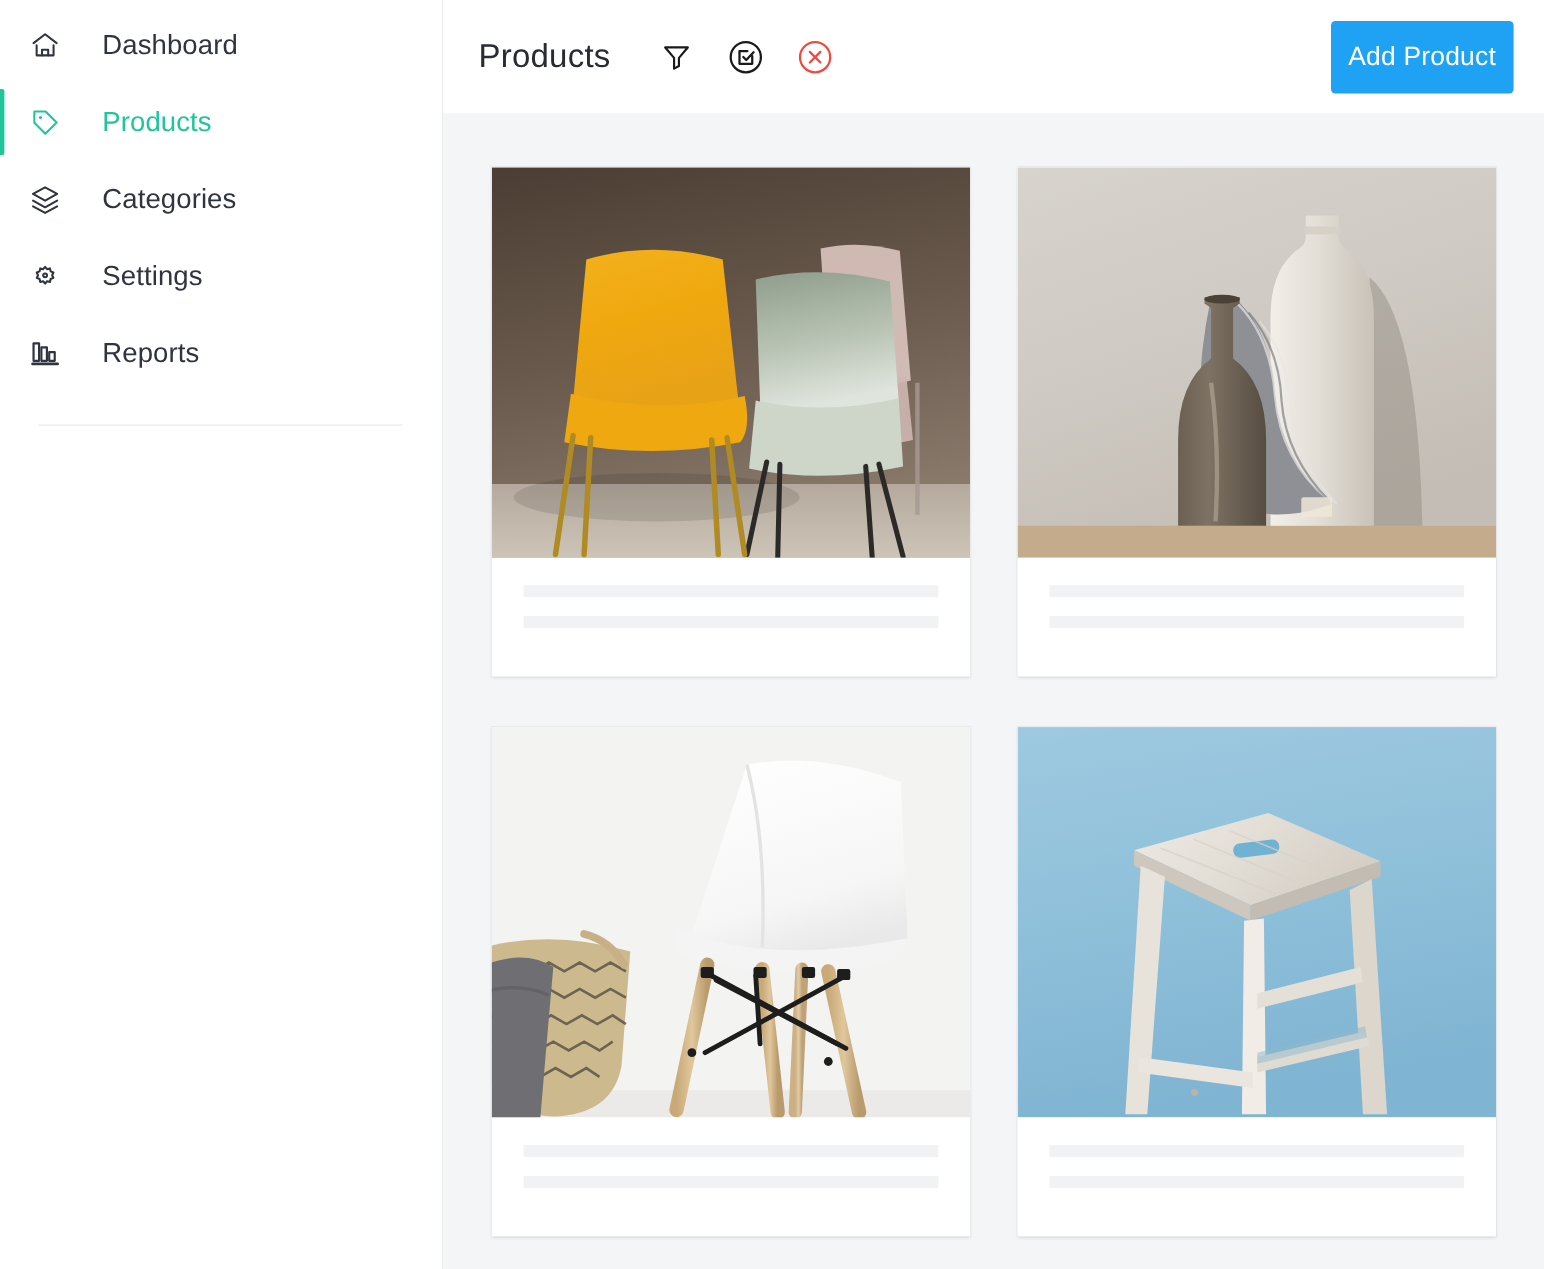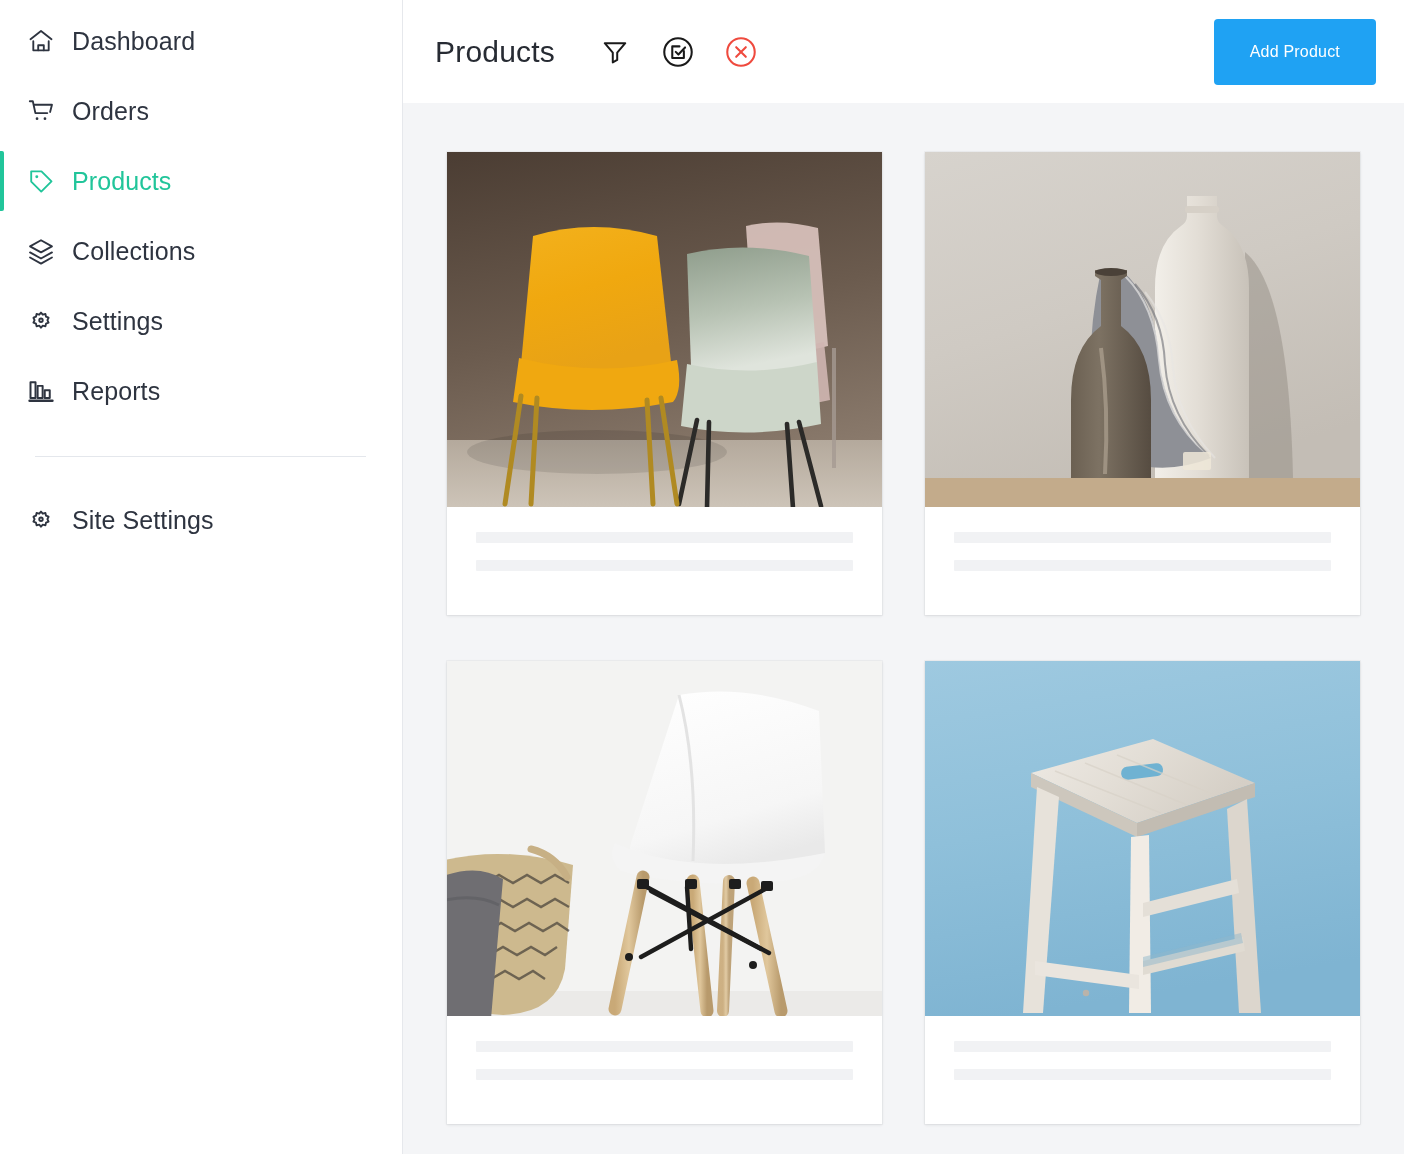--- a/index.html
+++ b/index.html
@@ -28,21 +28,21 @@
     cursor: pointer;
     user-select: none;
   }
   .nav-item .ico {
     width: 34px; height: 34px;
     display: flex; align-items: center; justify-content: center;
     flex: 0 0 34px;
     color: #2e3440;
   }
   .nav-item .label {
-    margin-left: 14px;
+    margin-left: 35px;
     font-size: 25px;
     color: #2e3440;
     letter-spacing: .1px;
   }
   .nav-item.active .label { color: #21c59a; }
   .nav-item.active .ico { color: #21c59a; }
   .nav-item.active .active-bar {
     position: absolute; left: 0; top: 5px;
     width: 4px; height: 60px;
     background: #21c59a;
@@ -81,23 +81,23 @@
     cursor: pointer;
     background: transparent; border: none;
     color: #1a1a1a;
   }
   .spacer { flex: 1 1 auto; }
   .add-btn {
     background: #1fa2f3;
     color: #ffffff;
     border: none;
     font-family: "Liberation Sans", sans-serif;
-    font-size: 16px;
+    font-size: 24px;
     height: 66px;
-    padding: 0 36px;
+    padding: 0 16px;
     border-radius: 4px;
     cursor: pointer;
     letter-spacing: .2px;
   }
 
   
   .grid-wrap {
     flex: 1 1 auto;
     padding: 49px 0 0 44px;
     overflow: hidden;
@@ -137,52 +137,41 @@
       <span class="ico">
         <svg viewBox="0 0 24 24" width="28" height="28" fill="none" stroke="currentColor" stroke-width="1.6" stroke-linecap="round" stroke-linejoin="round">
           <path d="M3 10.5 12 3.5l9 7"></path>
             <path d="M5.4 12.2V20h13.2v-7.8"></path>
             <path d="M9.6 20v-4.4h4.8V20"></path>
         </svg>
       </span>
       <span class="label">Dashboard</span>
     </div>
 
-    <div class="nav-item">
-      <span class="ico">
-        <svg viewBox="0 0 24 24" width="28" height="28" fill="none" stroke="currentColor" stroke-width="1.6" stroke-linecap="round" stroke-linejoin="round">
-          <path d="M2.4 3.6h2.6l2.2 10.2h10.2"></path>
-            <path d="M6.4 6.6h15l-1.6 6.2"></path>
-          <circle cx="8.6" cy="18.6" r="1.15" fill="currentColor" stroke="none"></circle>
-          <circle cx="15.4" cy="18.6" r="1.15" fill="currentColor" stroke="none"></circle>
-        </svg>
-      </span>
-      <span class="label">Orders</span>
-    </div>
 
     <div class="nav-item active">
       <span class="active-bar"></span>
       <span class="ico">
         <svg viewBox="0 0 24 24" width="28" height="28" fill="none" stroke="currentColor" stroke-width="1.6" stroke-linecap="round" stroke-linejoin="round">
           <path d="M21 12.3 12.4 3.7H3.6v8.8l8.6 8.6 8.8-8.8Z"></path>
           <circle cx="8.4" cy="8.4" r="1.25" fill="currentColor" stroke="none"></circle>
         </svg>
       </span>
       <span class="label">Products</span>
     </div>
 
     <div class="nav-item">
       <span class="ico">
         <svg viewBox="0 0 24 24" width="28" height="28" fill="none" stroke="currentColor" stroke-width="1.6" stroke-linecap="round" stroke-linejoin="round">
           <path d="M12 2.8 2.6 8 12 13.2 21.4 8 12 2.8Z"></path>
             <path d="M2.6 13.2 12 18.4l9.4-5.2"></path>
             <path d="M2.6 17.6 12 22.8l9.4-5.2"></path>
         </svg>
       </span>
-      <span class="label">Collections</span>
+      <span class="label">Categories</span>
     </div>
 
 
     <div class="nav-item">
       <span class="ico">
         <svg viewBox="0 0 24 24" width="28" height="28" fill="none" stroke="currentColor" stroke-width="1.6" stroke-linecap="round" stroke-linejoin="round">
           <path d="M12 3.2 13.5 5l2.3-.6.5 2.3 2.2.9-1 2.1 1 2.1-2.2.9-.5 2.3-2.3-.6L12 16.2 10.5 14.4l-2.3.6-.5-2.3-2.2-.9 1-2.1-1-2.1 2.2-.9.5-2.3 2.3.6L12 3.2Z" transform="translate(0,1.6)"></path>
           <circle cx="12" cy="11.4" r="1.5"></circle>
         </svg>
       </span>
@@ -197,29 +186,20 @@
           <rect x="15.2" y="11.3" width="4.3" height="6.7"></rect>
           <path d="M2.2 20.4h19.6" stroke-width="2.1"></path>
         </svg>
       </span>
       <span class="label">Reports</span>
     </div>
 
     <div class="nav-divider"></div>
 
 
-    <div class="nav-item">
-      <span class="ico">
-        <svg viewBox="0 0 24 24" width="28" height="28" fill="none" stroke="currentColor" stroke-width="1.6" stroke-linecap="round" stroke-linejoin="round">
-          <path d="M12 3.2 13.5 5l2.3-.6.5 2.3 2.2.9-1 2.1 1 2.1-2.2.9-.5 2.3-2.3-.6L12 16.2 10.5 14.4l-2.3.6-.5-2.3-2.2-.9 1-2.1-1-2.1 2.2-.9.5-2.3 2.3.6L12 3.2Z" transform="translate(0,1.6)"></path>
-          <circle cx="12" cy="11.4" r="1.5"></circle>
-        </svg>
-      </span>
-      <span class="label">Site Settings</span>
-    </div>
 
   </nav>
 
   <section class="main">
 
     <header class="topbar">
       <h1>Products</h1>
 
       <div class="tool-icons">
         <button class="tool-btn">

